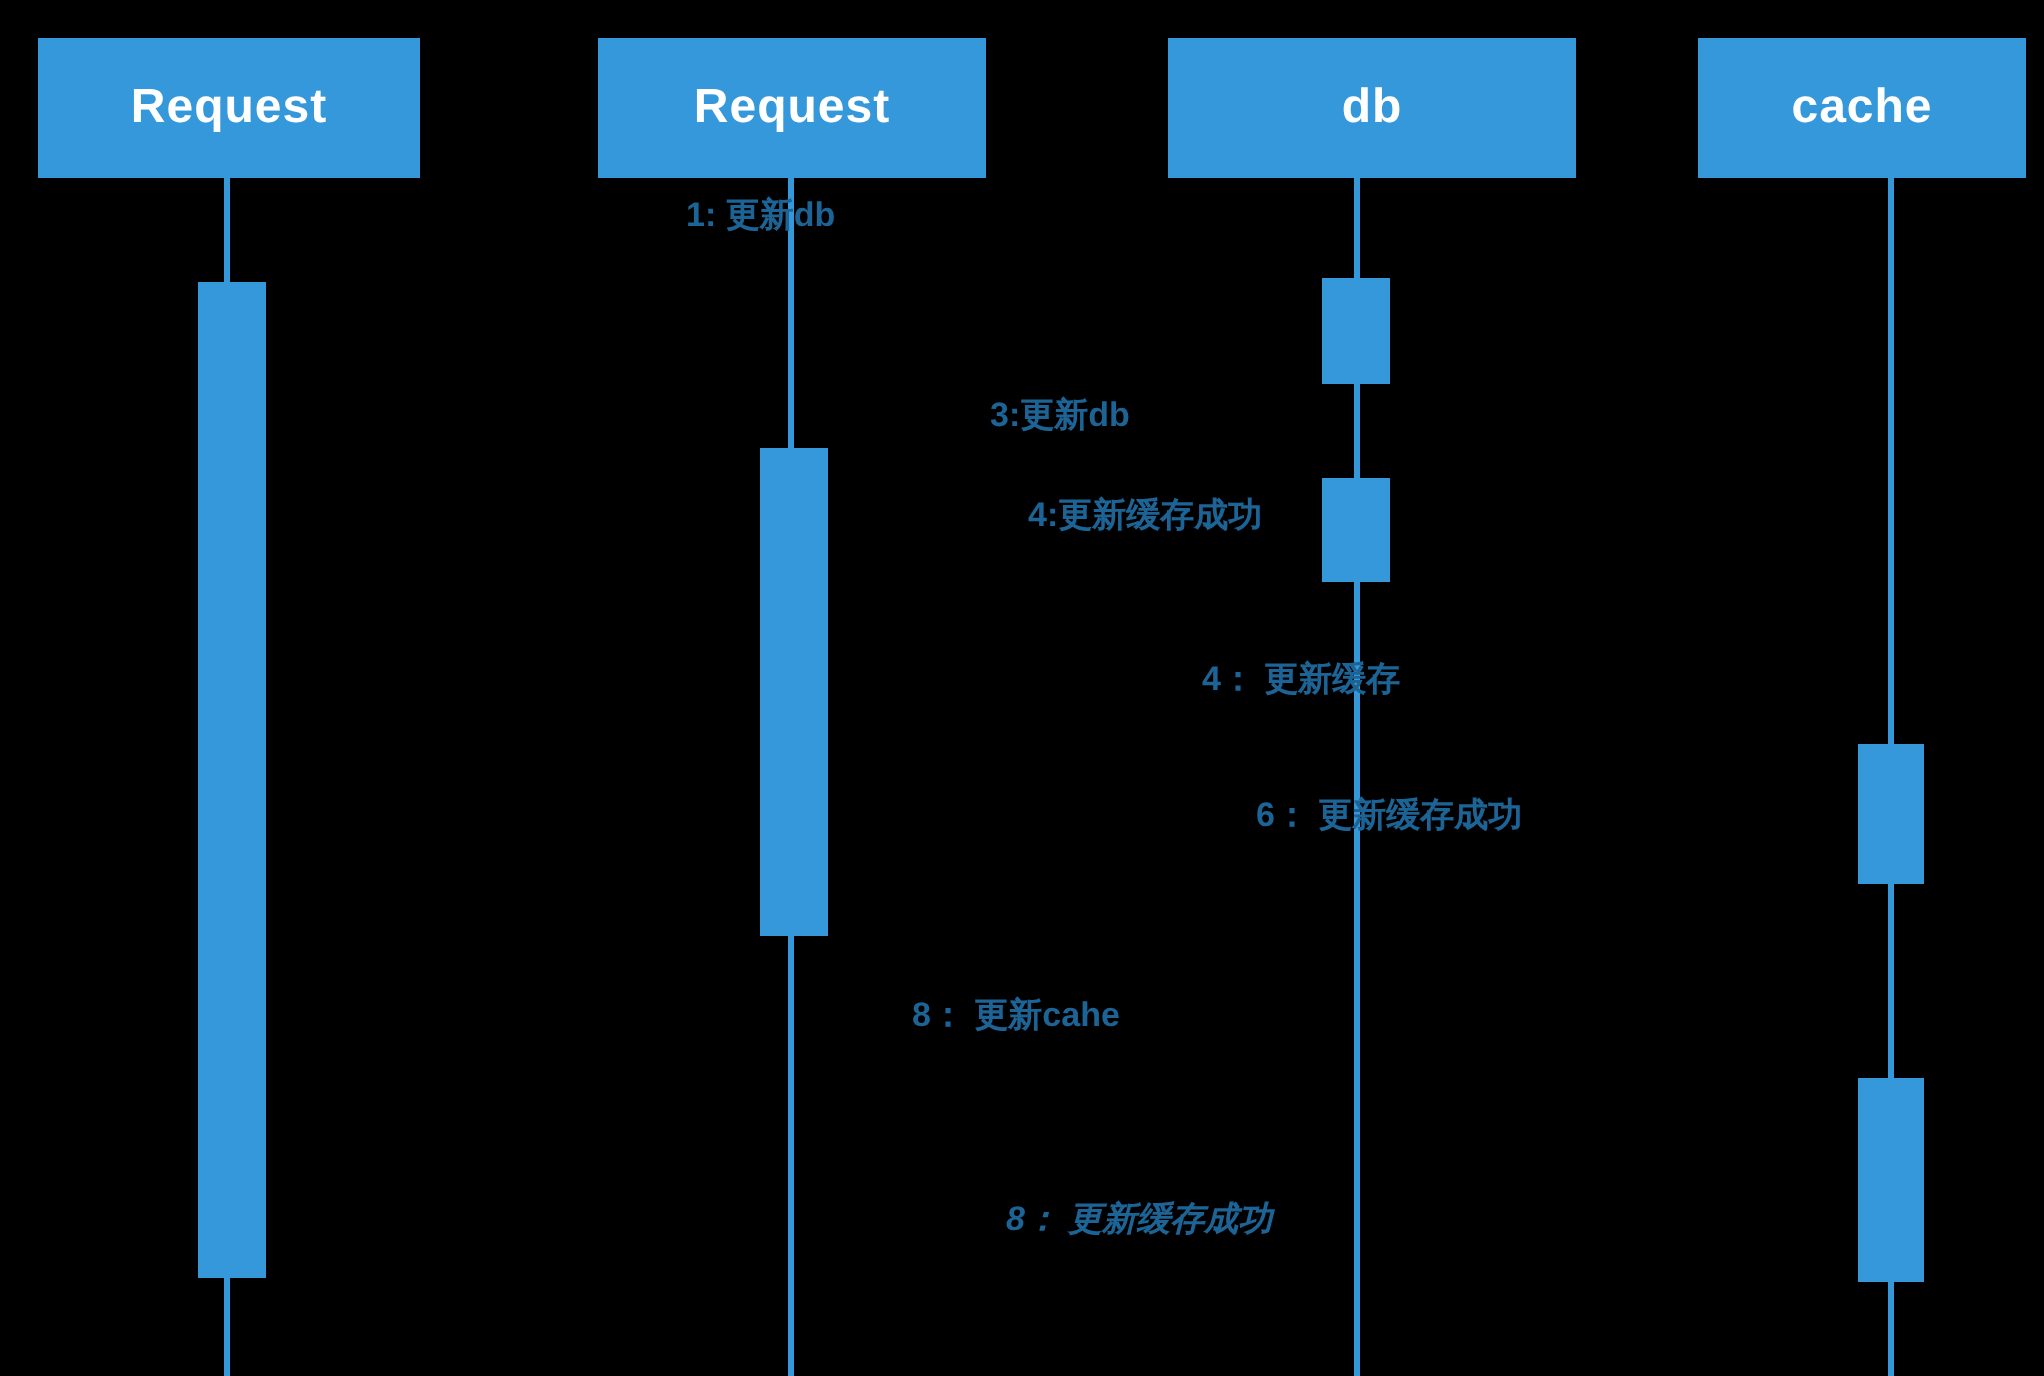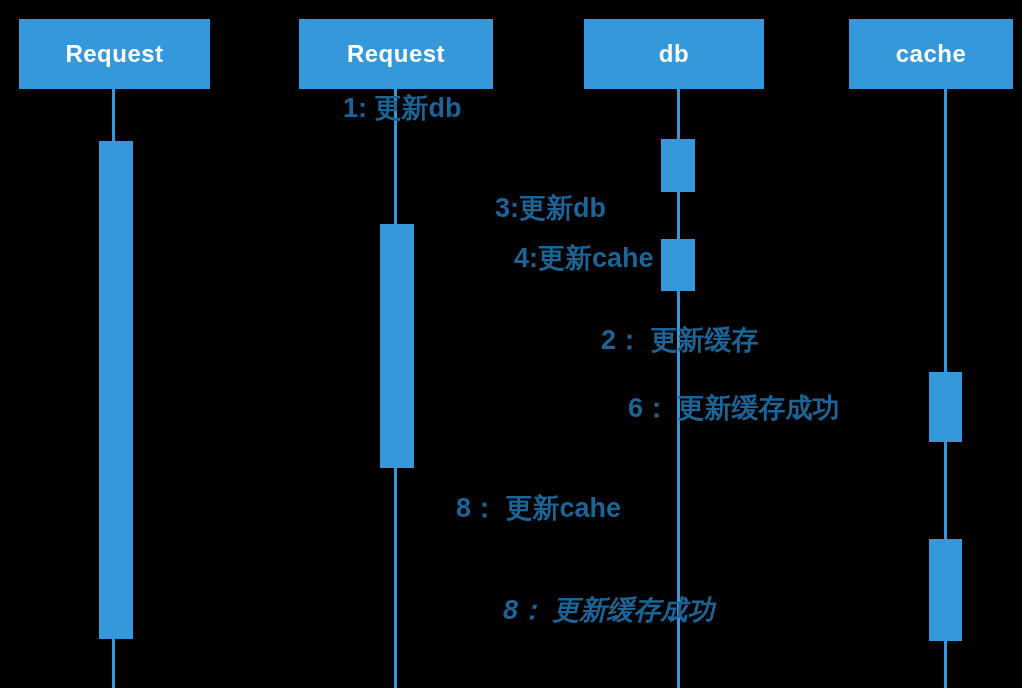--- a/index.html
+++ b/index.html
@@ -19,21 +19,21 @@
 
   .head {
     position: absolute; top: 3px; height: 70px;
     background: var(--accent);
     color: var(--head-text);
     display: flex; align-items: center; justify-content: center;
     font-size: 24px; font-weight: 700; letter-spacing: 0.5px;
   }
   .head-1 { left: 3px;   width: 191px; }
   .head-2 { left: 283px; width: 194px; }
-  .head-3 { left: 568px; width: 180px; }
+  .head-3 { left: 568px; width: 204px; }
   .head-4 { left: 833px; width: 164px; }
 
   .lifeline {
     position: absolute; top: 73px; height: 615px; width: 3px;
     background: var(--accent);
   }
   .line-1 { left: 96px; }
   .line-2 { left: 378px; }
   .line-3 { left: 661px; }
   .line-4 { left: 928px; }
@@ -42,21 +42,21 @@
   .act-1 { left: 83px;  top: 125px; width: 34px; height: 498px; }
   .act-2 { left: 364px; top: 208px; width: 34px; height: 244px; }
   .act-3 { left: 645px; top: 123px; width: 34px; height: 53px; }
   .act-4 { left: 645px; top: 223px; width: 34px; height: 52px; }
   .act-5 { left: 913px; top: 356px; width: 33px; height: 70px; }
   .act-6 { left: 913px; top: 523px; width: 33px; height: 102px; }
 
   .msg {
     position: absolute;
     color: var(--msg-text);
-    font-size: 27px; font-weight: 700;
+    font-size: 17px; font-weight: 700;
     white-space: nowrap;
     line-height: 26px;
   }
   .msg-1 { left: 327px; top: 79px; }
   .msg-2 { left: 350px; top: 129px; }
   .msg-3 { left: 479px; top: 179px; text-align: center; }
   .msg-4 { left: 498px; top: 229px; }
   .msg-5 { left: 585px; top: 311px; }
   .msg-6 { left: 612px; top: 379px; }
   .msg-7 { left: 440px; top: 479px; }
@@ -87,19 +87,19 @@
 
   <div class="activation act-1"></div>
   <div class="activation act-2"></div>
   <div class="activation act-3"></div>
   <div class="activation act-4"></div>
   <div class="activation act-5"></div>
   <div class="activation act-6"></div>
 
   <div class="msg msg-1">1: 更新db</div>
   <div class="msg msg-3">3:更新db</div>
-  <div class="msg msg-4">4:更新cahe</div>
-  <div class="msg msg-5">2： 更新缓存</div>
+  <div class="msg msg-4">4:更新缓存成功</div>
+  <div class="msg msg-5">4： 更新缓存</div>
   <div class="msg msg-6">6： 更新缓存成功</div>
   <div class="msg msg-7">8： 更新cahe</div>
   <div class="msg msg-8">8： 更新缓存成功</div>
 
 </div>
 
 </body></html>

